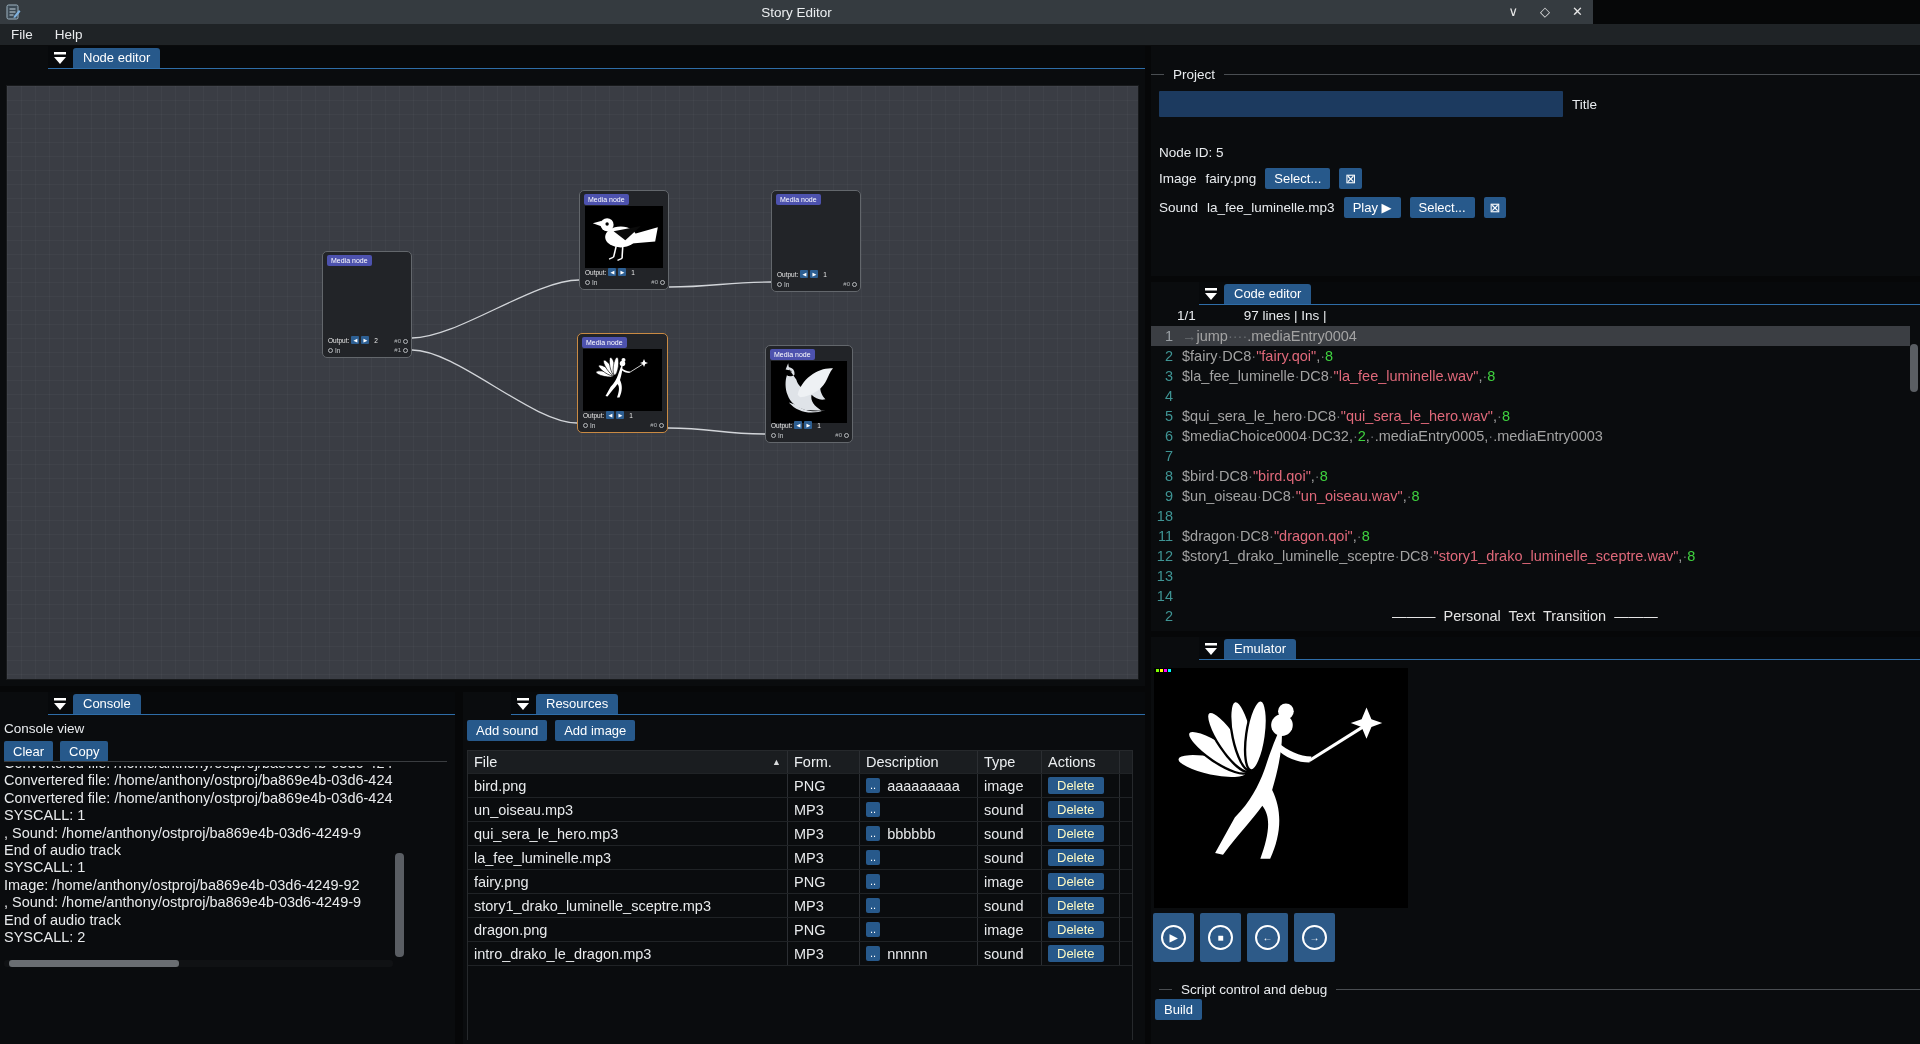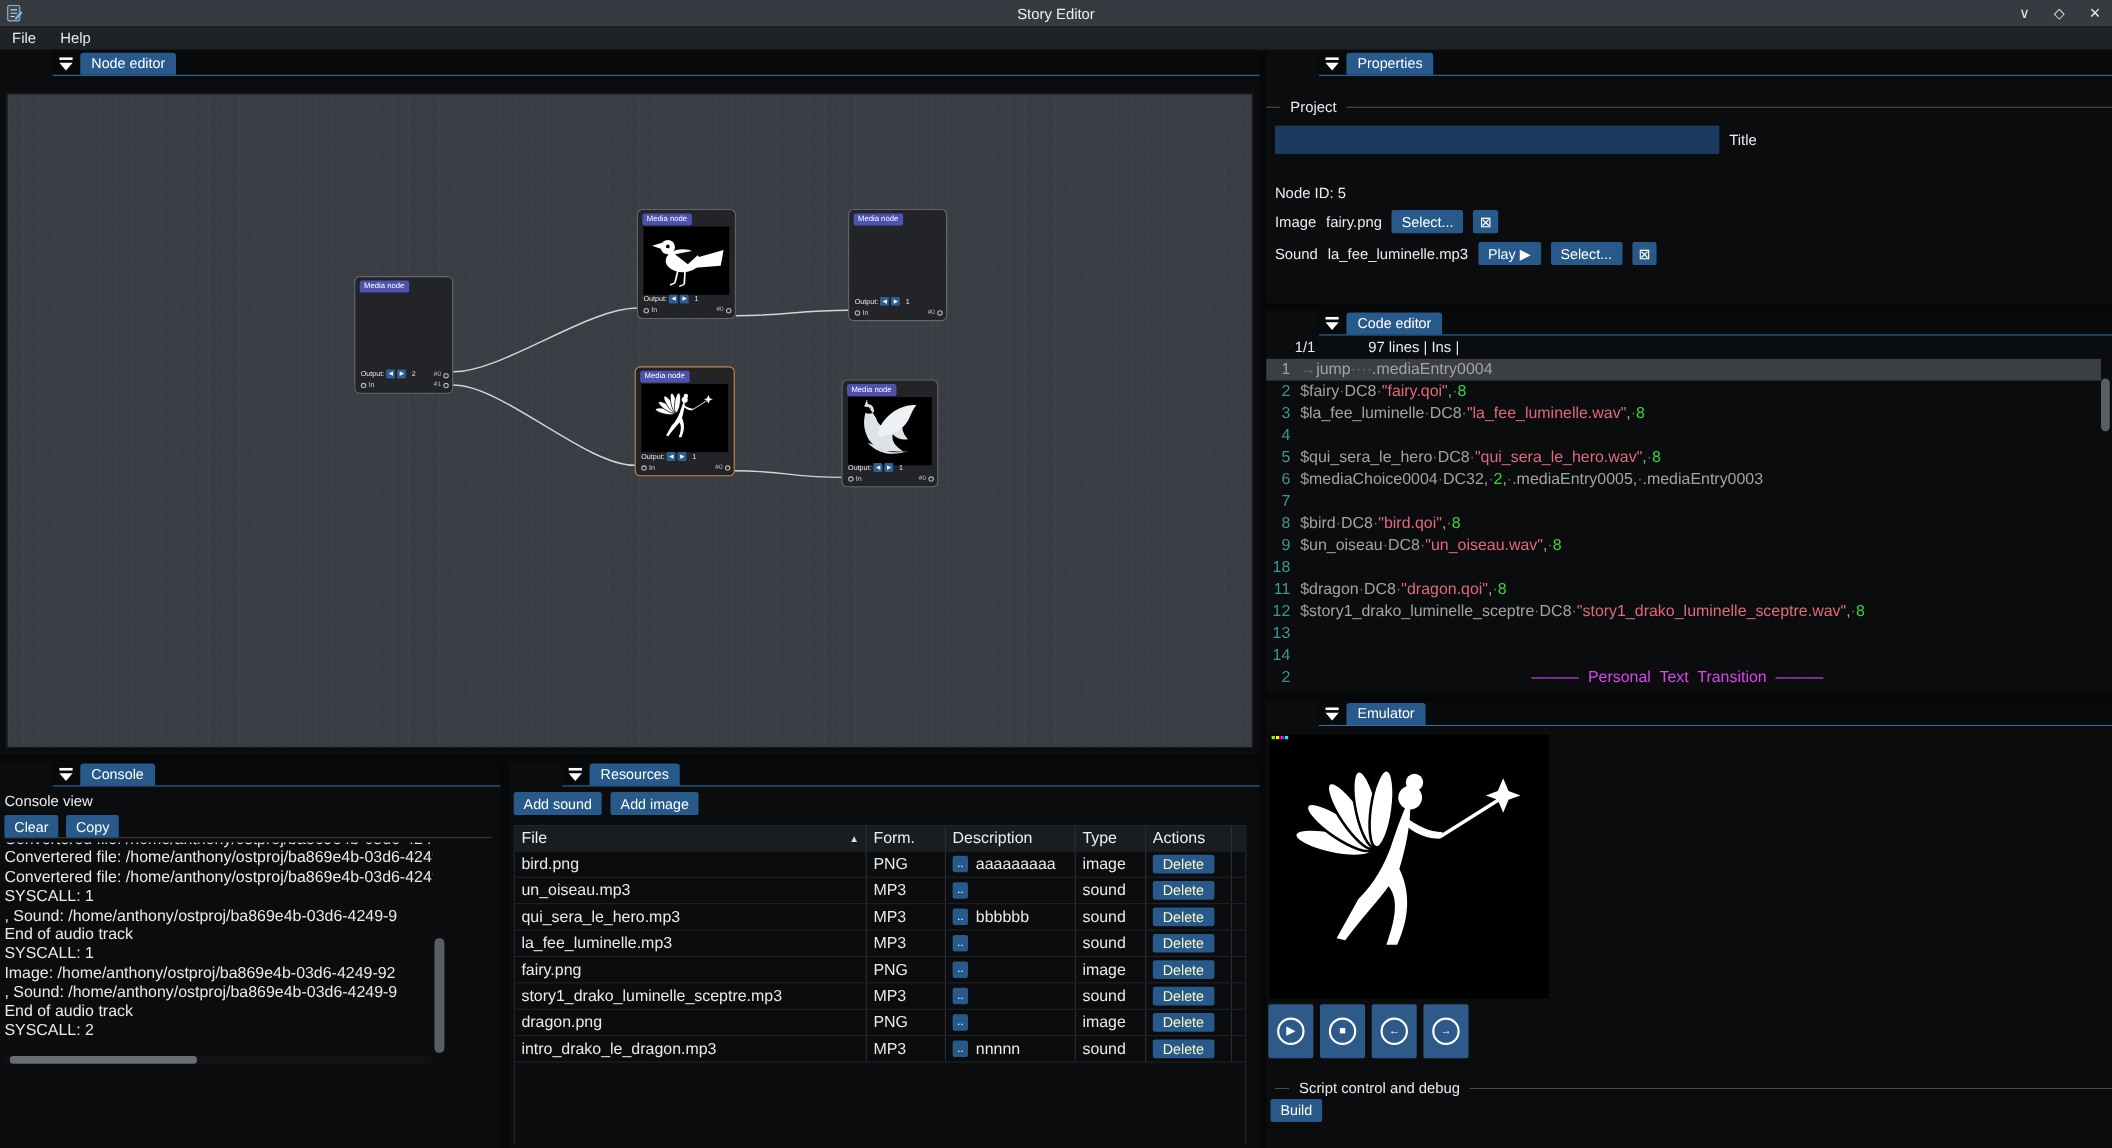--- a/index.html
+++ b/index.html
@@ -1,20 +1,20 @@
 <!DOCTYPE html>
 <html><head>
 <meta charset="utf-8">
 <style>
   html,body{margin:0;padding:0;background:#060708;}
   *{box-sizing:border-box;font-family:"Liberation Sans",sans-serif;}
   #app{position:relative;width:1920px;height:1044px;background:#060708;overflow:hidden;color:#e8eaec;}
 
   
-  .titlebar{position:absolute;left:0;top:0;width:1920px;height:24px;background:#353b40;display:flex;align-items:center;}
+  .titlebar{position:absolute;left:0;top:0;width:1593px;height:24px;background:#353b40;display:flex;align-items:center;}
   .titlebar .title{position:absolute;left:0;right:0;text-align:center;font-size:13.5px;color:#eceff1;}
   .app-icon{margin-left:6px;display:flex;z-index:2;}
   .wctrls{position:absolute;right:10px;top:0;height:24px;display:flex;gap:22px;align-items:center;z-index:2;}
   .wctrl{color:#e8e8e8;font-size:13px;line-height:24px;cursor:default;}
   .menubar{position:absolute;left:0;top:24px;width:1920px;height:22px;background:#1f2326;display:flex;align-items:center;border-bottom:1px solid #0a0b0c;}
   .menu-item{padding:2px 11px;font-size:13.5px;color:#e8eaec;}
 
   
   .panel{position:absolute;background:#0a0c0e;}
   .tabbar{height:23px;background:#07090b;border-bottom:1px solid #2e6da8;display:flex;align-items:flex-end;gap:4px;padding-left:5px;margin-left:48px;}
@@ -46,21 +46,21 @@
   .btn.square{padding:3px 6px;}
   .text-input{background:#1c3a5f;border:none;height:26px;border-radius:1px;}
 
   
   .code-status{display:flex;align-items:center;height:21px;font-size:13.5px;color:#e9ecef;}
   #code-lines{position:absolute;left:0;right:10px;top:44px;bottom:0;overflow:hidden;font-size:14.5px;}
   .cline{display:flex;height:20px;line-height:20px;white-space:pre;}
   .cline.current{background:#3b3e43;}
   .ln{width:22px;text-align:right;color:#3f9494;flex:none;margin-right:9px;}
   .cline.current .ln{color:#9aa0a5;}
-  .tk-p{color:#a3a3a3;} .tk-s{color:#e0697a;} .tk-n{color:#3fd23f;} .tk-w{color:#686c70;} .tk-c{color:#d946ef;}
+  .tk-p{color:#a3a3a3;} .tk-s{color:#e0697a;} .tk-n{color:#3fd23f;} .tk-w{color:#686c70;} .tk-c{color:#e5e5e5;}
   .vscroll-thumb{position:absolute;background:#5a5e63;border-radius:4px;}
 
   
   .console-toolbar{display:flex;gap:7px;padding-left:4px;margin-top:5px;}
   #console-log{position:absolute;left:4px;top:74px;width:389px;height:192px;overflow:hidden;font-size:14.5px;color:#e8eaec;}
   .clog-line{height:17.4px;line-height:17.4px;white-space:pre;}
   .clog-line.first{margin-top:-11px;}
   .console-sep{position:absolute;left:4px;right:8px;top:69px;height:1px;background:#3a3d40;}
   .hscroll{position:absolute;left:4px;top:268px;width:389px;height:7px;background:#101214;border-radius:3px;}
   .hscroll .thumb{position:absolute;left:5px;top:0;width:170px;height:7px;background:#6a6e72;border-radius:3px;}
@@ -283,28 +283,20 @@
             <div class="port-row">
               <span>#0</span>
               <span class="port-dot"></span>
             </div>
           </div>
         </div>
       </div>
   </div>
 
   <div class="panel" id="panel-properties" style="left:1151px;top:46px;width:769px;height:230px;">
-    <div class="tabbar">
-      <span class="collapse-icon">
-          <svg width="14" height="13">
-            <use href="#collapse-glyph"></use>
-          </svg>
-        </span>
-      <span class="tab">Properties</span>
-    </div>
     <div class="sect" style="margin-top:21px;">
         <span>Project</span>
       </div>
     <div class="prop-row" style="margin-top:9px;">
       <input class="text-input" style="width: 404px;" value="">
       <span>Title</span>
     </div>
     <div class="prop-row" style="margin-top:28px;text-align:center;">
       <span>Node ID: 5</span>
     </div>

